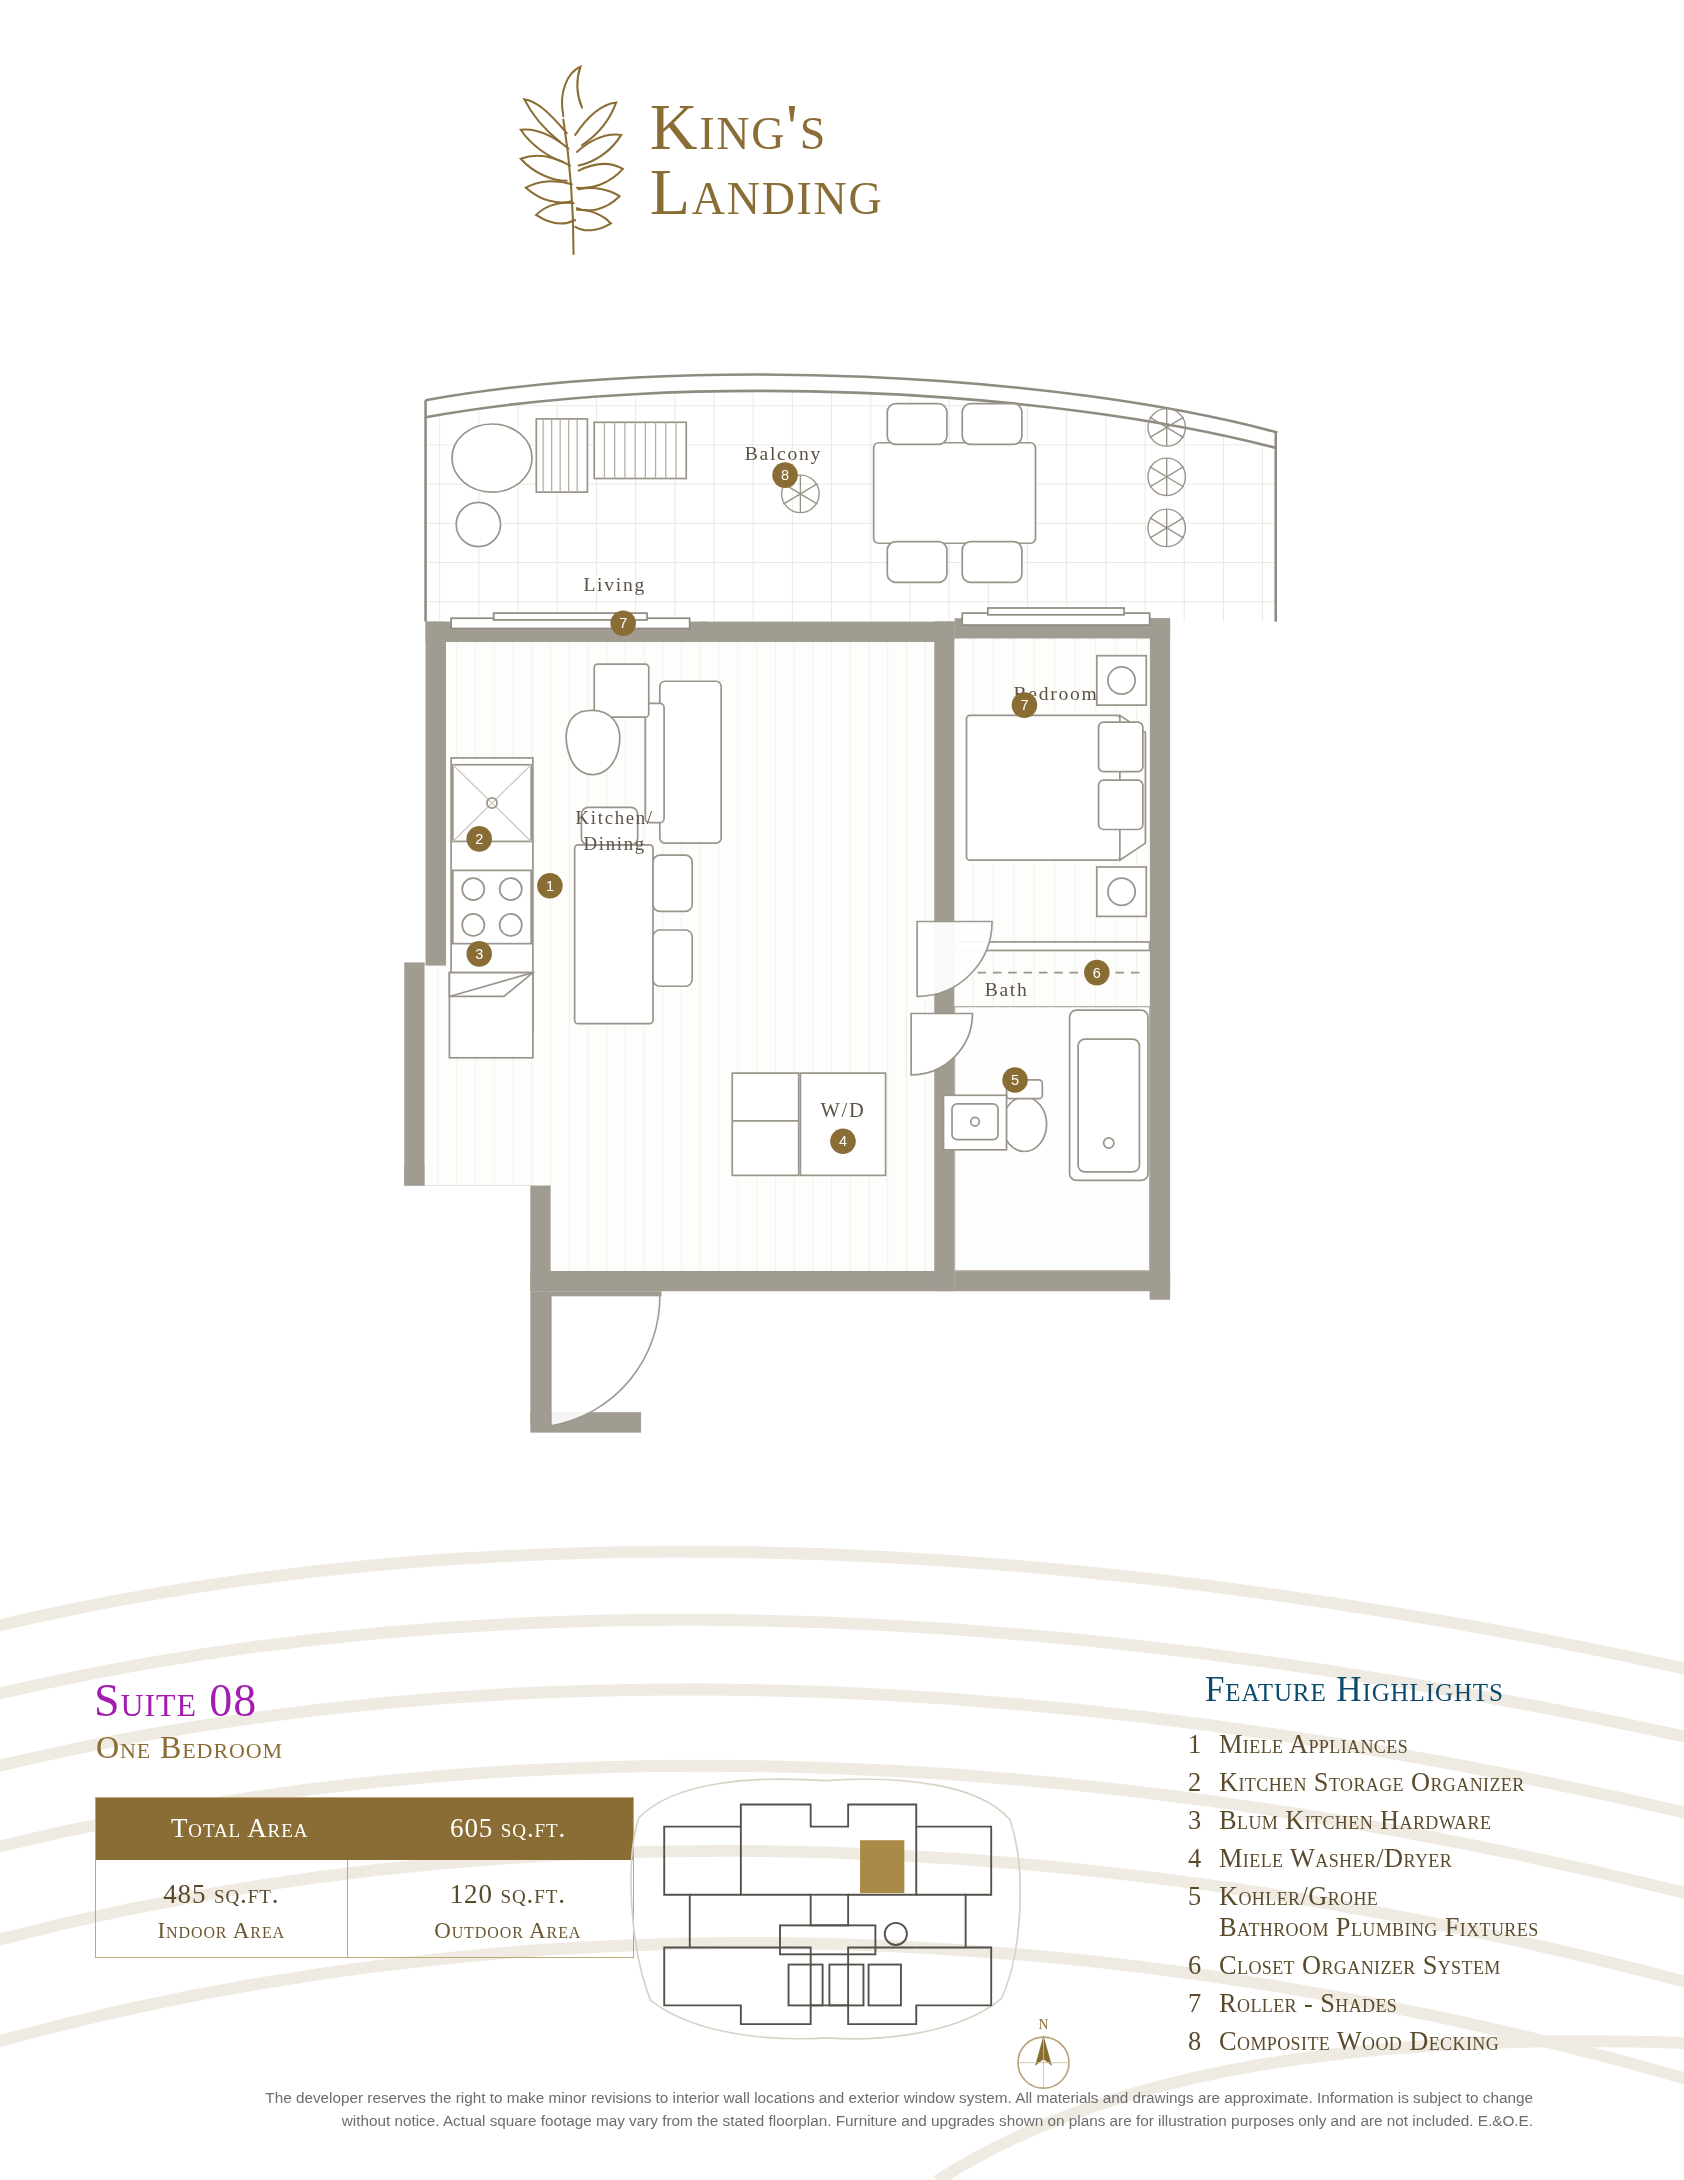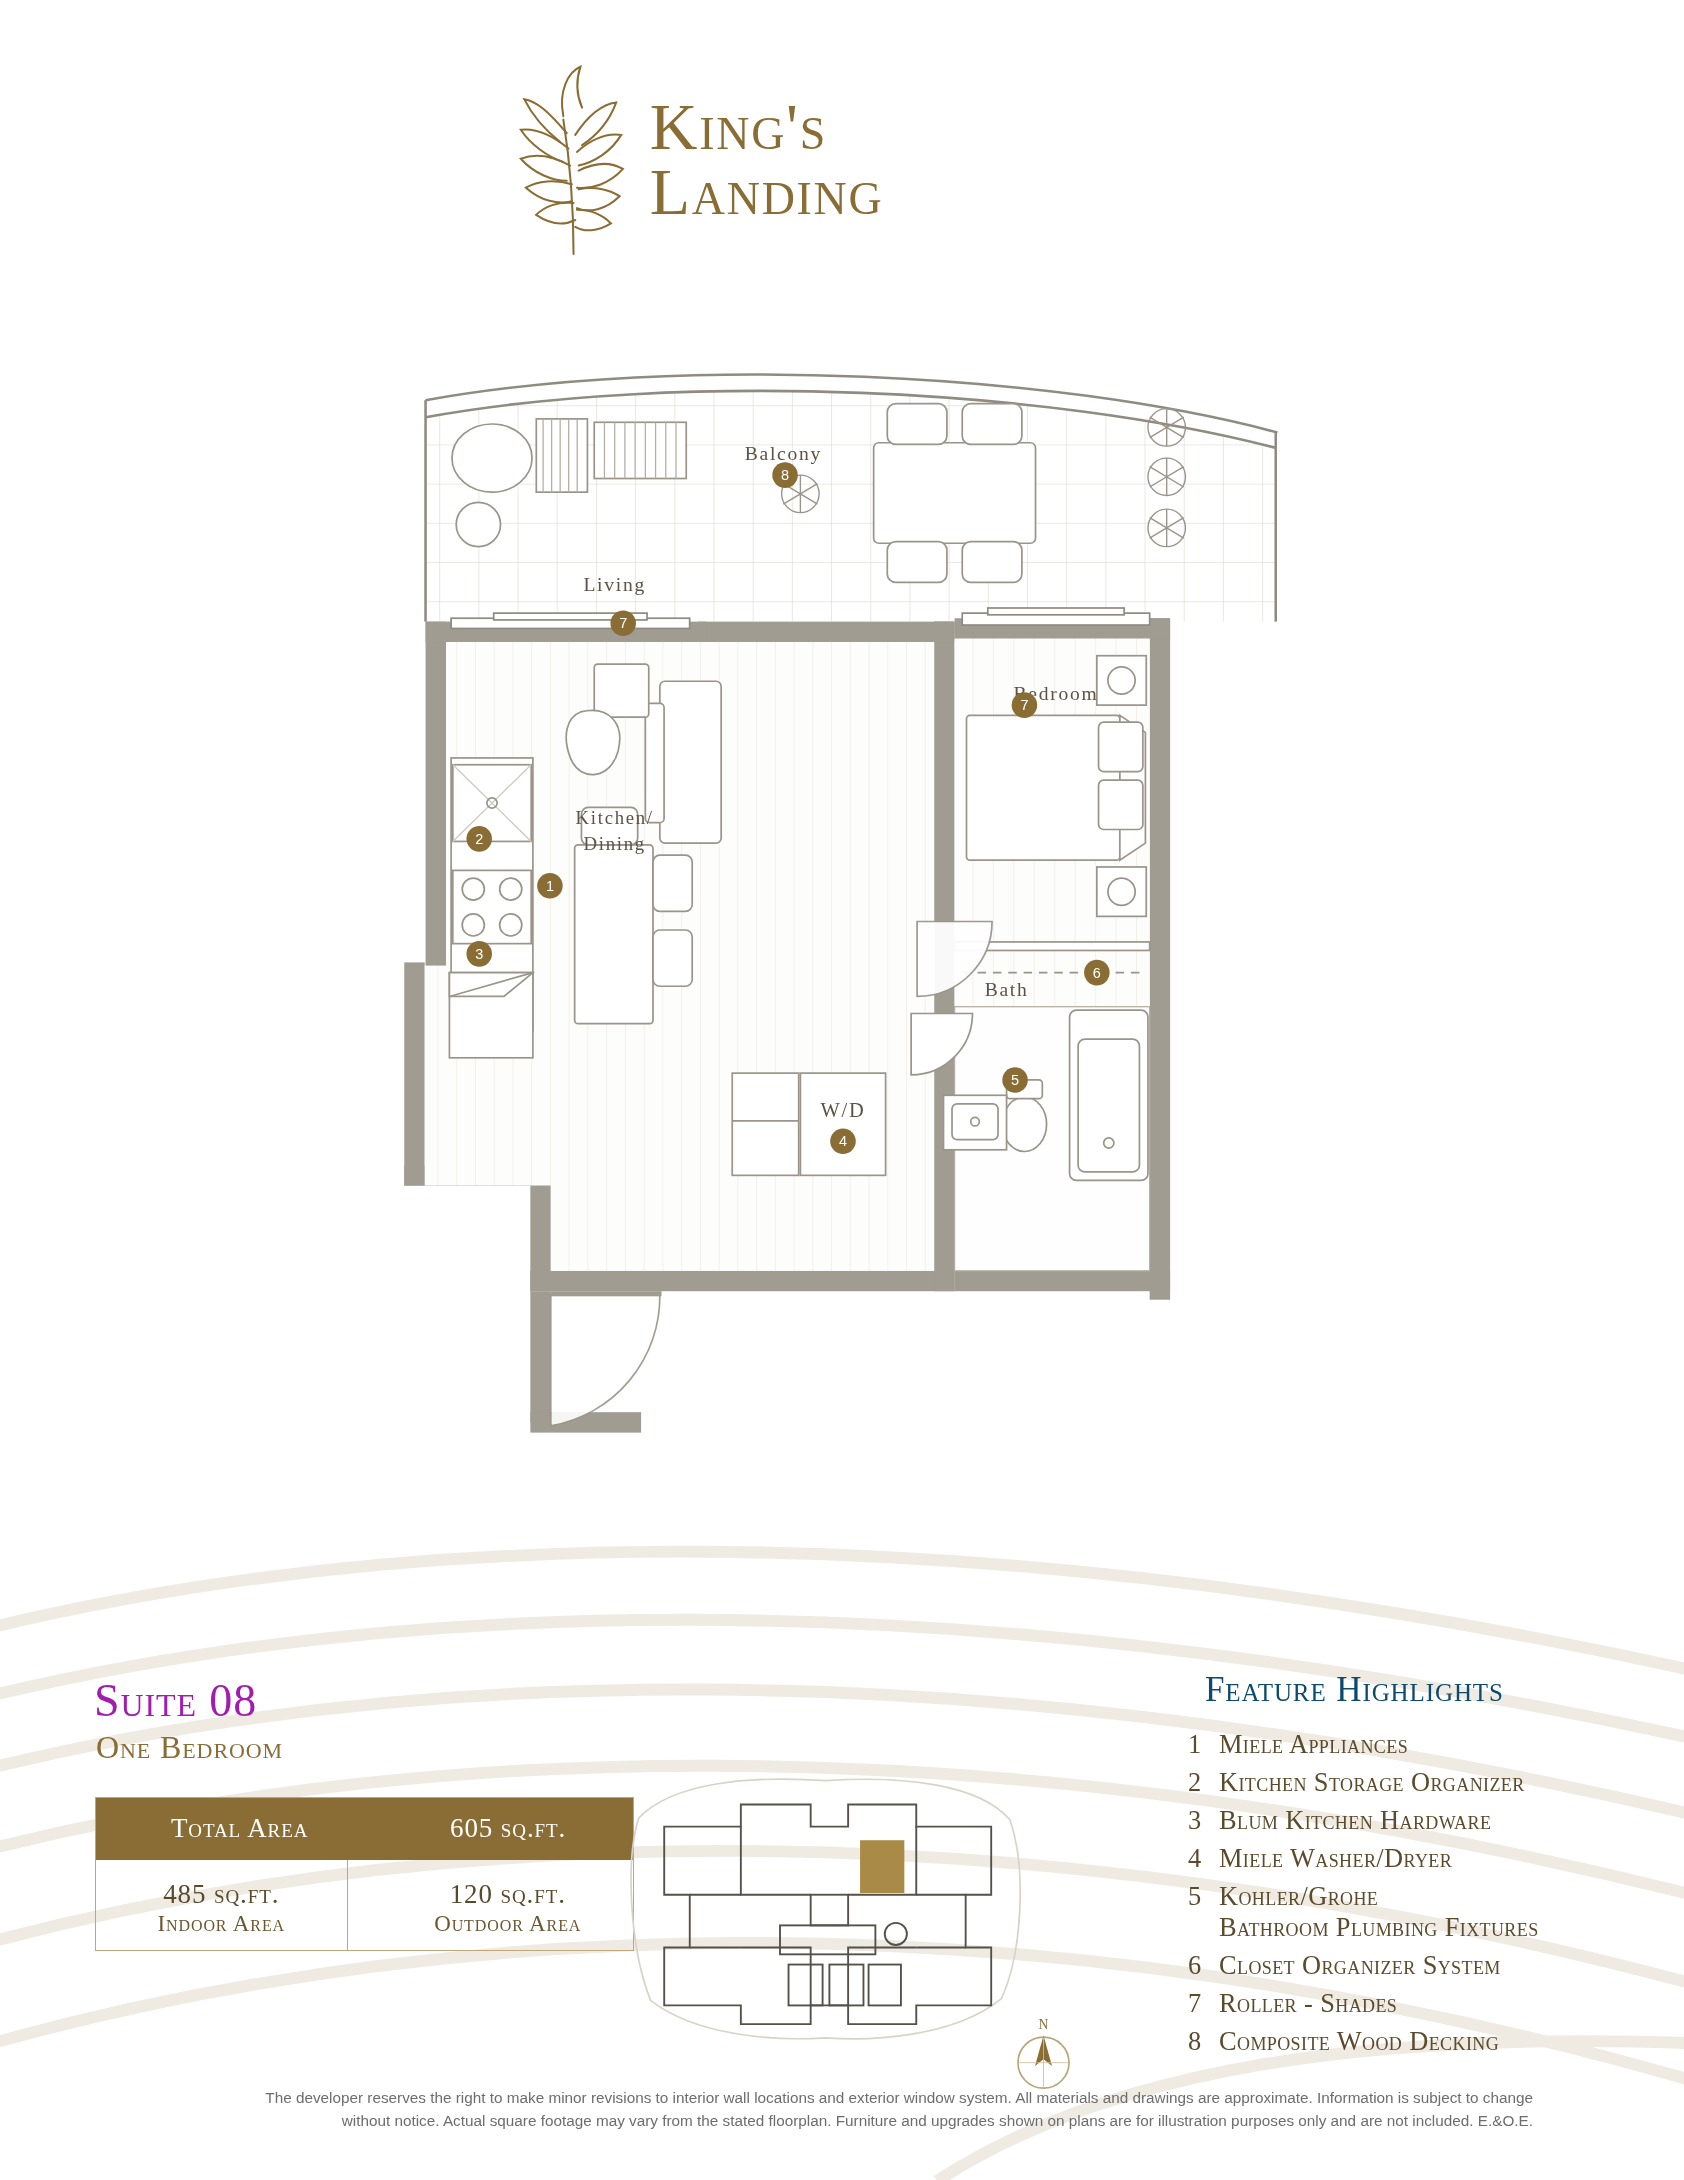--- a/index.html
+++ b/index.html
@@ -62,21 +62,21 @@
   .area-head div{
     padding:15.3px 0;font-size:27px;letter-spacing:0.9px;text-align:center;
   }
   .area-head .lbl{flex:1.15;}
   .area-head .val{flex:1;}
   .area-body{display:flex;}
   .area-cell{
     flex:1;text-align:center;padding:19px 0 13.6px 0;color:#5a4a2c;
   }
   .area-cell .num{font-size:27px;display:block;letter-spacing:0.9px;}
-  .area-cell .cap{font-size:23px;display:block;margin-top:1px;letter-spacing:0.9px;color:#6b5630;}
+  .area-cell .cap{font-size:23px;display:block;margin-top:8px;letter-spacing:0.9px;color:#6b5630;}
   .area-cell.divider{border-left:0.9px solid #bfa878;padding-left:35px;}
 
   
   .keyplan{position:absolute;left:613px;top:1767px;width:426px;height:281px;}
   .compass{position:absolute;left:1005px;top:2010px;width:77px;height:85px;}
 
   
   .fh-title{
     position:absolute;left:1188px;top:1670px;
     font-size:35px;color:#0c4a6e;letter-spacing:0.9px;margin-left:17px;

